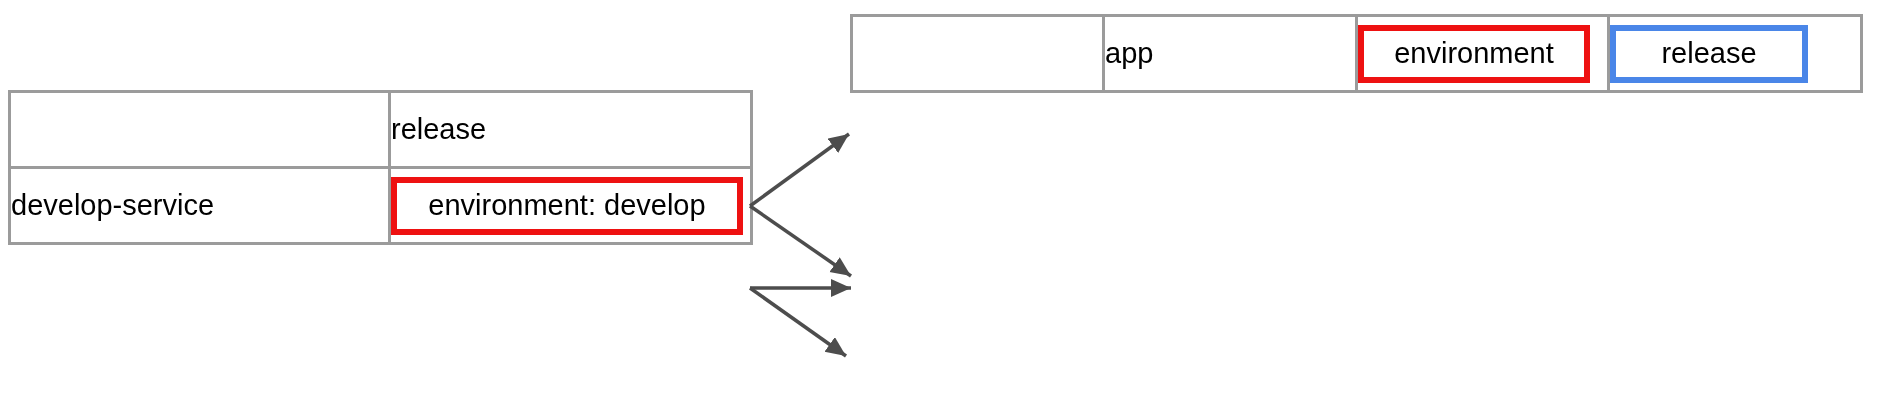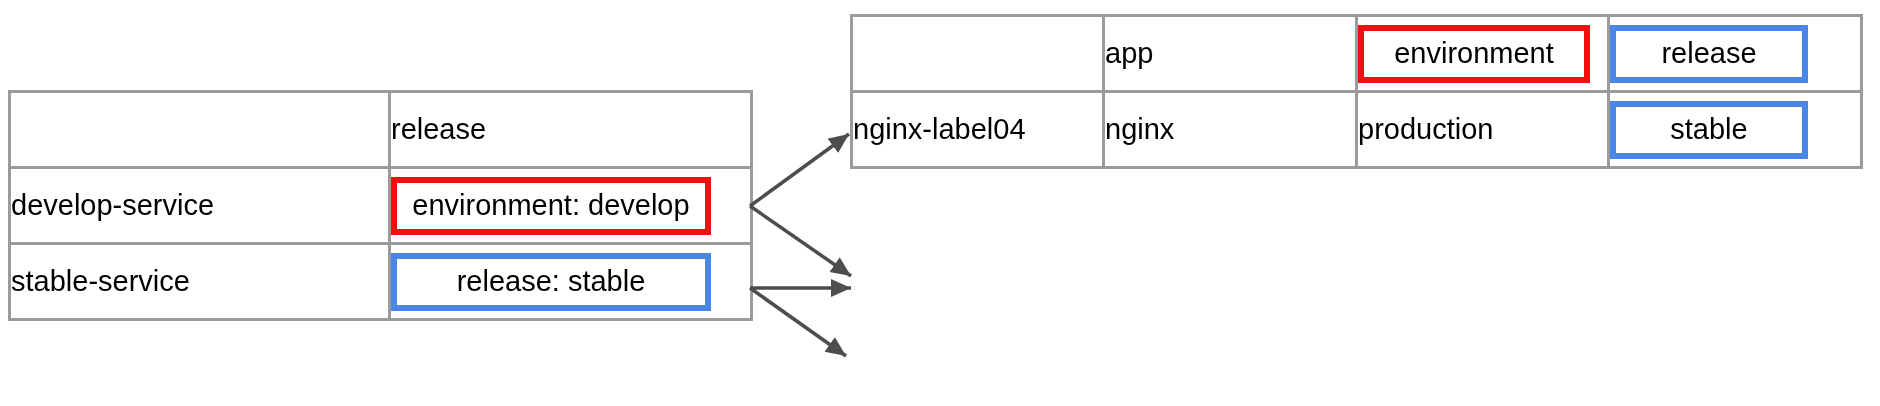--- a/index.html
+++ b/index.html
@@ -40,21 +40,21 @@
   .hl {
     display: inline-flex;
     align-items: center;
     justify-content: center;
     height: 58px;
     vertical-align: middle;
     background: var(--background);
   }
   .hl.red  { border: 6px solid var(--red-highlight); }
   .hl.blue { border: 6px solid var(--blue-highlight); }
-  .w-selector { width: 320px; }
+  .w-selector { width: 352px; }
   .w-env      { width: 232px; }
   .w-rel      { width: 198px; }
   svg.arrows {
     position: absolute;
     left: 0; top: 0;
     width: 1880px; height: 406px;
     pointer-events: none;
   }
   svg.arrows line { stroke: var(--arrow); stroke-width: 3.5; }
   svg.arrows .head { fill: var(--arrow); }
@@ -73,26 +73,20 @@
         <tr>
       <td></td>
       <td>release</td>
     </tr>
     <tr>
       <td>develop-service</td>
       <td>
         <span class="hl red w-selector">environment: develop</span>
       </td>
     </tr>
-    <tr>
-      <td>stable-service</td>
-      <td>
-        <span class="hl blue w-selector">release: stable</span>
-      </td>
-    </tr>
   </tbody>
     </table>
 
   <table class="grid-table" id="pods-table">
     <colgroup>
         <col style="width:252px">
         <col style="width:253px">
         <col style="width:252px">
         <col style="width:253px">
       </colgroup>
@@ -100,28 +94,20 @@
         <tr>
       <td></td>
       <td>app</td>
       <td>
         <span class="hl red w-env">environment</span>
       </td>
       <td>
         <span class="hl blue w-rel">release</span>
       </td>
     </tr>
-    <tr>
-      <td>nginx-label04</td>
-      <td>nginx</td>
-      <td>production</td>
-      <td>
-        <span class="hl blue w-rel">stable</span>
-      </td>
-    </tr>
   </tbody>
     </table>
 
   <svg class="arrows" viewBox="0 0 1880 406" xmlns="http://www.w3.org/2000/svg">
     <defs>
       <marker id="ah" markerUnits="userSpaceOnUse" markerWidth="24" markerHeight="20" refX="20" refY="9" orient="auto">
         <path class="head" d="M0,0 L20,9 L0,18 Z"></path>
       </marker>
     </defs>
     <line x1="750" y1="206" x2="849" y2="134" marker-end="url(#ah)"></line>

